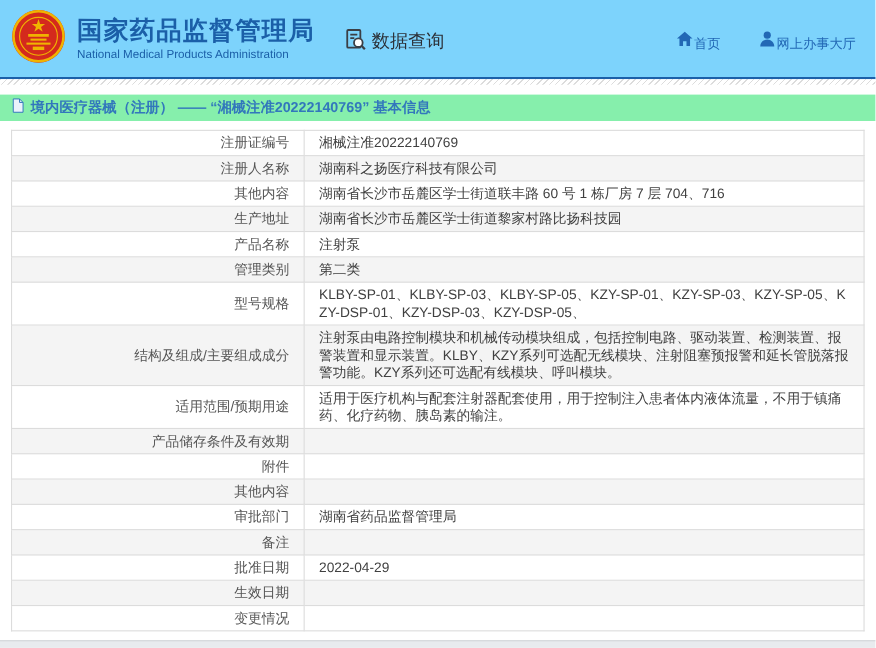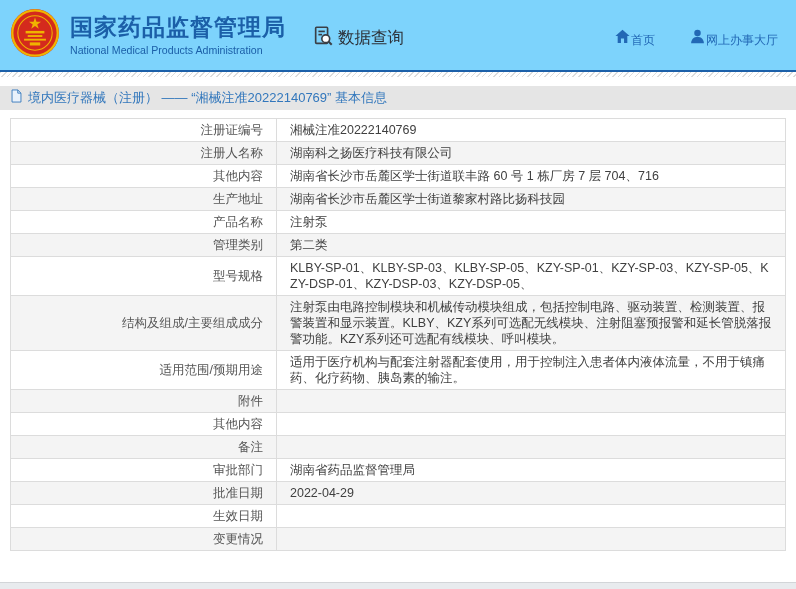--- a/index.html
+++ b/index.html
@@ -70,24 +70,25 @@
       135deg,
       #dcdcdc 0px, #dcdcdc 1px,
       #ffffff 1px, #ffffff 4px
     );
   }
 
   
   .breadcrumb-bar {
     margin-top: 9px;
     height: 24px;
-    background: #e5e5e5;
+    background: #86efac;
     display: flex;
     align-items: center;
     padding: 0 10px;
+    font-weight: bold;
   }
   .breadcrumb-bar svg { width: 13px; height: 14px; flex: 0 0 auto; }
   .breadcrumb-text {
     font-size: 13px;
     color: #3277bc;
     margin-left: 5px;
     white-space: nowrap;
   }
 
   
@@ -230,34 +231,38 @@
         </tr>
         <tr>
           <td class="label-cell">结构及组成/主要组成成分</td>
           <td class="value-cell">注射泵由电路控制模块和机械传动模块组成，包括控制电路、驱动装置、检测装置、报警装置和显示装置。KLBY、KZY系列可选配无线模块、注射阻塞预报警和延长管脱落报警功能。KZY系列还可选配有线模块、呼叫模块。</td>
         </tr>
         <tr>
           <td class="label-cell">适用范围/预期用途</td>
           <td class="value-cell">适用于医疗机构与配套注射器配套使用，用于控制注入患者体内液体流量，不用于镇痛药、化疗药物、胰岛素的输注。</td>
         </tr>
         <tr>
+          <td class="label-cell">产品储存条件及有效期</td>
+          <td class="value-cell"></td>
+        </tr>
+        <tr>
           <td class="label-cell">附件</td>
           <td class="value-cell"></td>
         </tr>
         <tr>
           <td class="label-cell">其他内容</td>
-          <td class="value-cell"></td>
-        </tr>
-        <tr>
-          <td class="label-cell">备注</td>
           <td class="value-cell"></td>
         </tr>
         <tr>
           <td class="label-cell">审批部门</td>
           <td class="value-cell">湖南省药品监督管理局</td>
+        </tr>
+        <tr>
+          <td class="label-cell">备注</td>
+          <td class="value-cell"></td>
         </tr>
         <tr>
           <td class="label-cell">批准日期</td>
           <td class="value-cell">2022-04-29</td>
         </tr>
         <tr>
           <td class="label-cell">生效日期</td>
           <td class="value-cell"></td>
         </tr>
         <tr>

